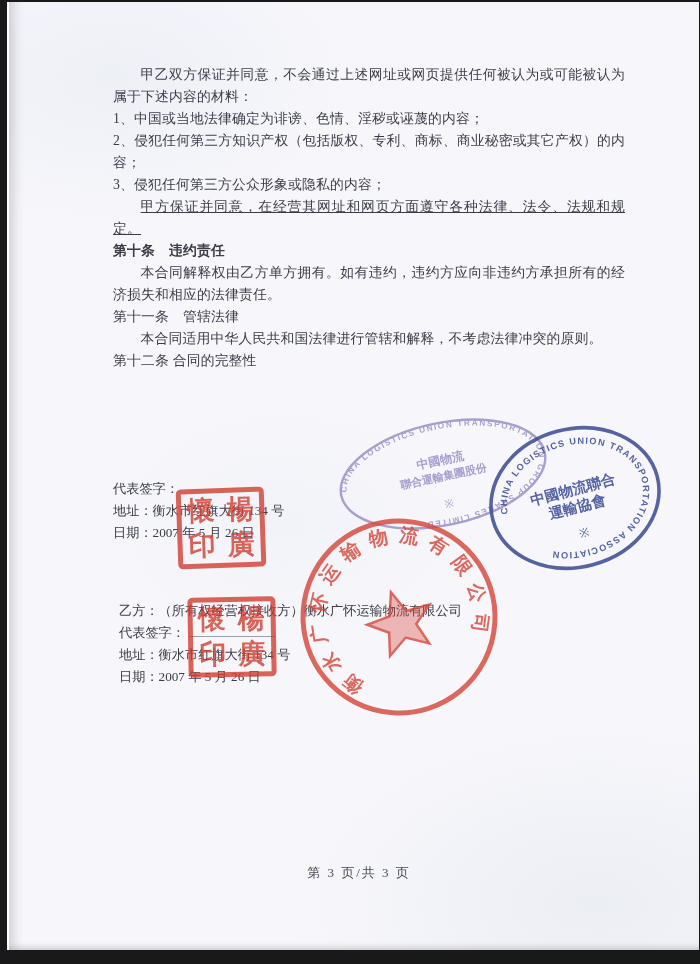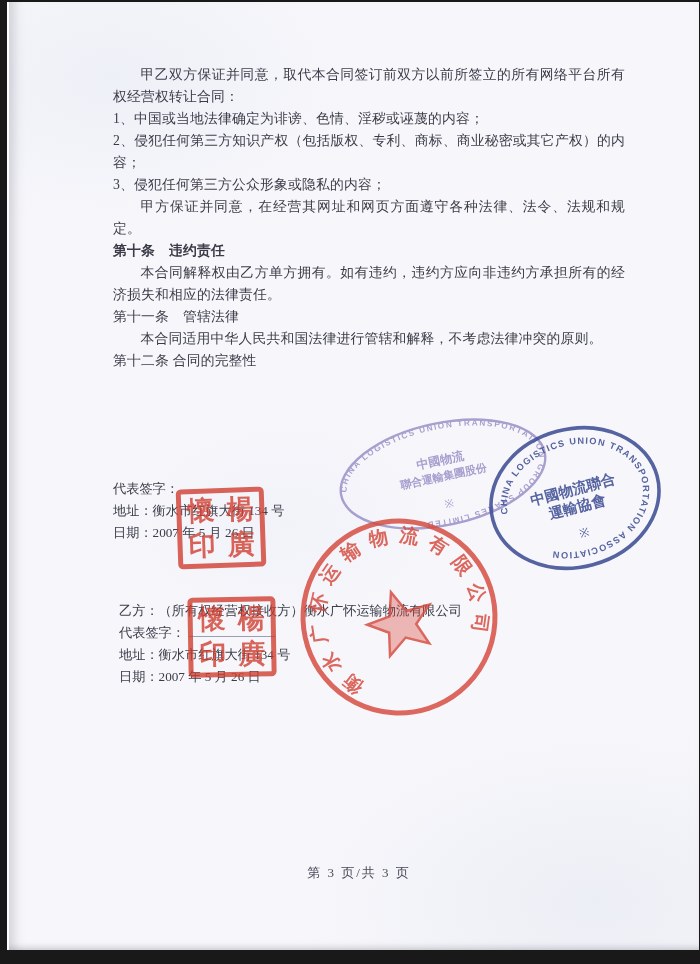--- a/index.html
+++ b/index.html
@@ -11,21 +11,21 @@
            radial-gradient(ellipse 500px 300px at 85% 95%, #eceef5 0%, rgba(236,238,245,0) 60%),
            radial-gradient(ellipse 300px 200px at 40% 55%, #f2f3f9 0%, rgba(242,243,249,0) 70%),
            #f7f7fb;
          border-left:2px solid #ffffff;
          box-shadow:inset 14px 0 10px -8px rgba(120,120,130,.25), inset 0 -6px 6px -4px rgba(150,150,155,.5);}
   .doc-body{position:absolute;left:104px;top:62px;width:512px;color:#3c3c49;
             font-size:13.8px;line-height:22px;letter-spacing:.2px;text-align:justify;}
   .doc-body p{margin:0;}
   .indent{text-indent:2em;}
   .list-item{margin-left:1.9em;}
-  .gap-sm{margin-top:6px;}
+  .gap-sm{margin-top:6px;text-decoration:underline;}
   .gap-md{margin-top:9px;font-weight:bold;}
   .sig-block{position:absolute;color:#3c3c49;font-size:13.2px;line-height:22px;white-space:nowrap;}
   .sig-block div{height:22px;}
   #party-a{left:104px;top:476px;}
   #party-b{left:104px;top:598px;margin-left:6px;}
   .sign-line{display:inline-block;width:86px;border-bottom:1px solid #9aa0b0;height:12px;margin-left:4px;}
   .footer{position:absolute;left:0;top:862px;width:700px;text-align:center;
           color:#4a4a58;font-size:13px;letter-spacing:2px;}
   
   .stamp{position:absolute;pointer-events:none;}
@@ -40,21 +40,21 @@
   #name-seal-a{left:168px;top:486px;transform:rotate(-2deg);}
   #name-seal-b{left:179px;top:595px;transform:rotate(-1deg);}
 </style>
 </head>
 <body>
 
 <div class="screen">
   <div class="paper">
 
     <div class="doc-body">
-      <p class="indent">甲乙双方保证并同意，取代本合同签订前双方以前所签立的所有网络平台所有权经营权转让合同：</p>
+      <p class="indent">甲乙双方保证并同意，不会通过上述网址或网页提供任何被认为或可能被认为属于下述内容的材料：</p>
       <p class="list-item">1、中国或当地法律确定为诽谤、色情、淫秽或诬蔑的内容；</p>
       <p class="list-item">2、侵犯任何第三方知识产权（包括版权、专利、商标、商业秘密或其它产权）的内容；</p>
       <p class="list-item">3、侵犯任何第三方公众形象或隐私的内容；</p>
       <p class="indent gap-sm">甲方保证并同意，在经营其网址和网页方面遵守各种法律、法令、法规和规定。</p>
       <p class="gap-md">第十条　违约责任</p>
       <p class="indent">本合同解释权由乙方单方拥有。如有违约，违约方应向非违约方承担所有的经济损失和相应的法律责任。</p>
       <p>第十一条　管辖法律</p>
       <p class="indent">本合同适用中华人民共和国法律进行管辖和解释，不考虑法律冲突的原则。</p>
       <p>第十二条 合同的完整性</p>
     </div>

